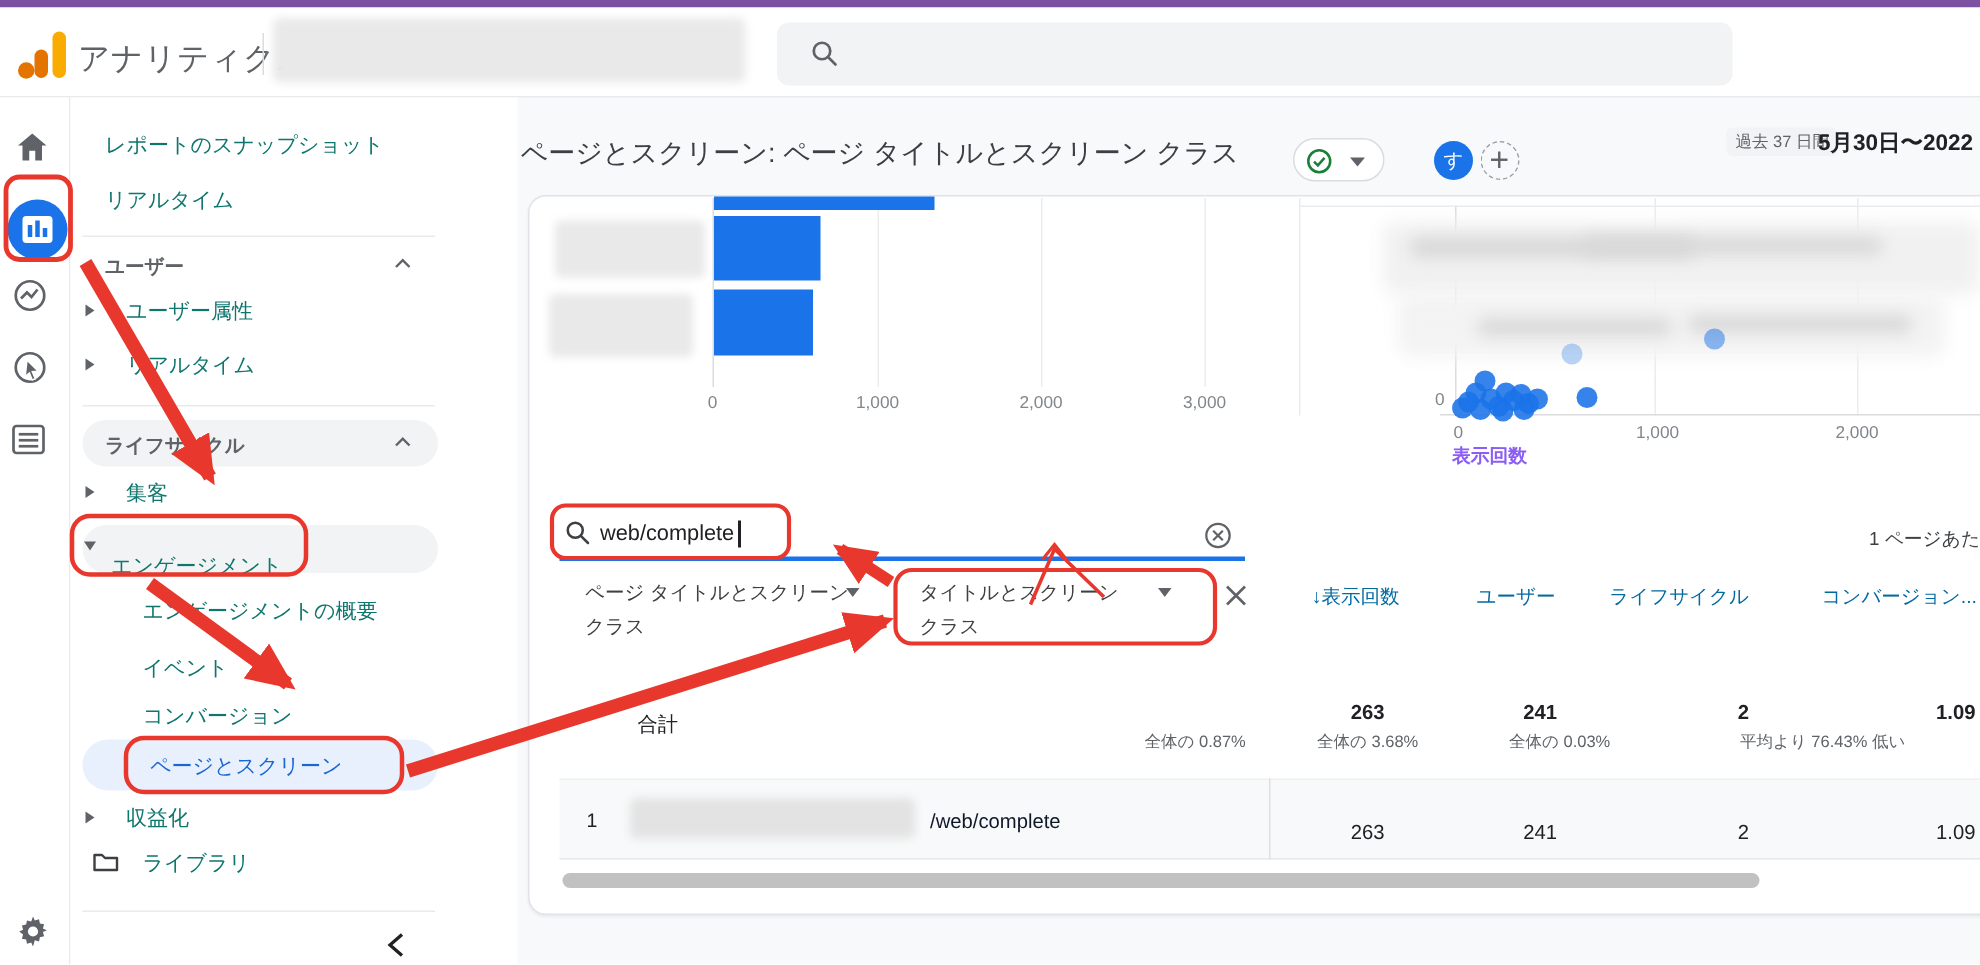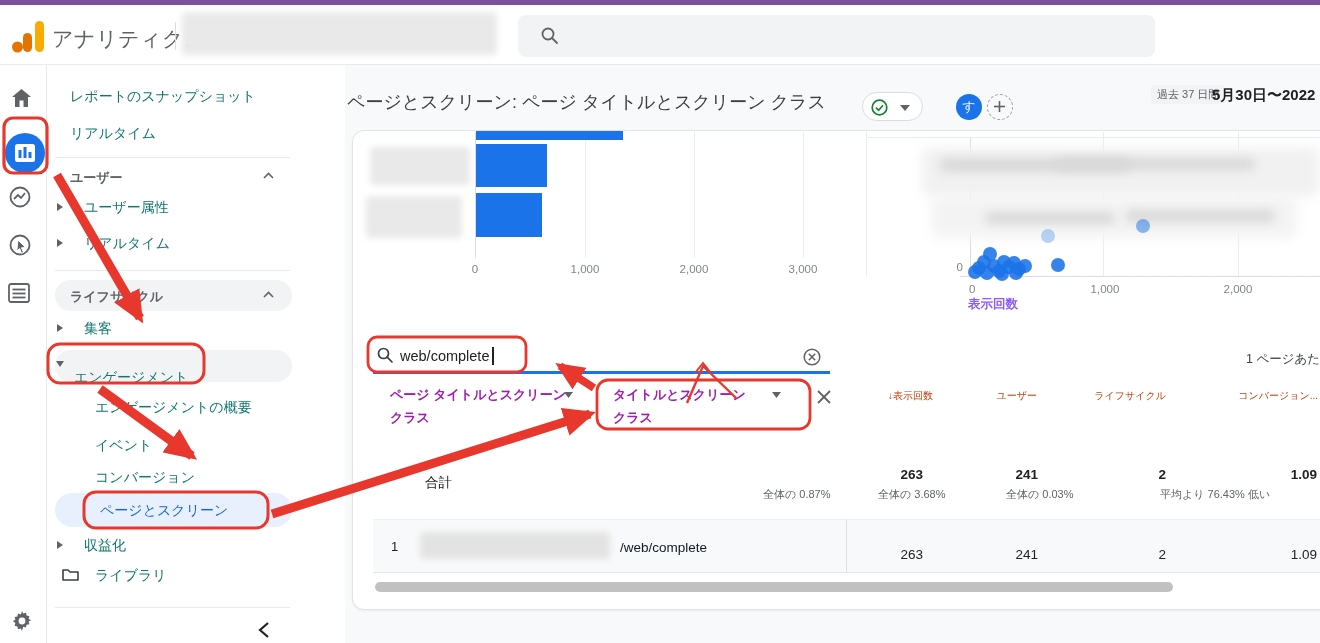--- a/index.html
+++ b/index.html
@@ -33,22 +33,22 @@
   .gridv { width:1px; background:#ececec; }
   .gridv-dark { width:1px; background:#dadce0; }
   .gridh { height:1px; background:#ececec; }
   .ticklabel { font-size:11.5px; color:#80868b; white-space:nowrap; }
   .bar { background:#1a73e8; }
   .dot { width:14px; height:14px; border-radius:50%; background:#1a73e8; opacity:.88; }
   .smudge { background:#d9d9d9; filter:blur(5px); border-radius:6px; }
   .searchtext { font-size:14.5px; color:#202124; white-space:nowrap; }
   .cursorbar { width:1.5px; height:18px; background:#202124; }
   .blueline { background:#1a73e8; height:2.5px; }
-  .thead { font-size:13px; color:#a21caf; white-space:nowrap;font-weight:bold; }
-  .thead-r { font-size:10px; color:#c2410c; text-align:right; white-space:nowrap; }
+  .thead { font-size:13px; color:#404040; white-space:nowrap; }
+  .thead-r { font-size:13px; color:#0369a1; text-align:right; white-space:nowrap; }
   .num { font-size:13.5px; color:#202124; text-align:right; white-space:nowrap; }
   .numb { font-weight:bold; }
   .subnum { font-size:11px; color:#5f6368; text-align:left; white-space:nowrap; }
   .rowbg { background:#f8f9fa; border-top:1px solid #f0f0f0; border-bottom:1px solid #e8e8e8; }
   .scrollthumb { background:#c1c1c1; border-radius:5px; }
   svg { display:block; overflow:visible; }
   .annot { pointer-events:none; z-index:60; }
 </style>
 </head>
 <body>

